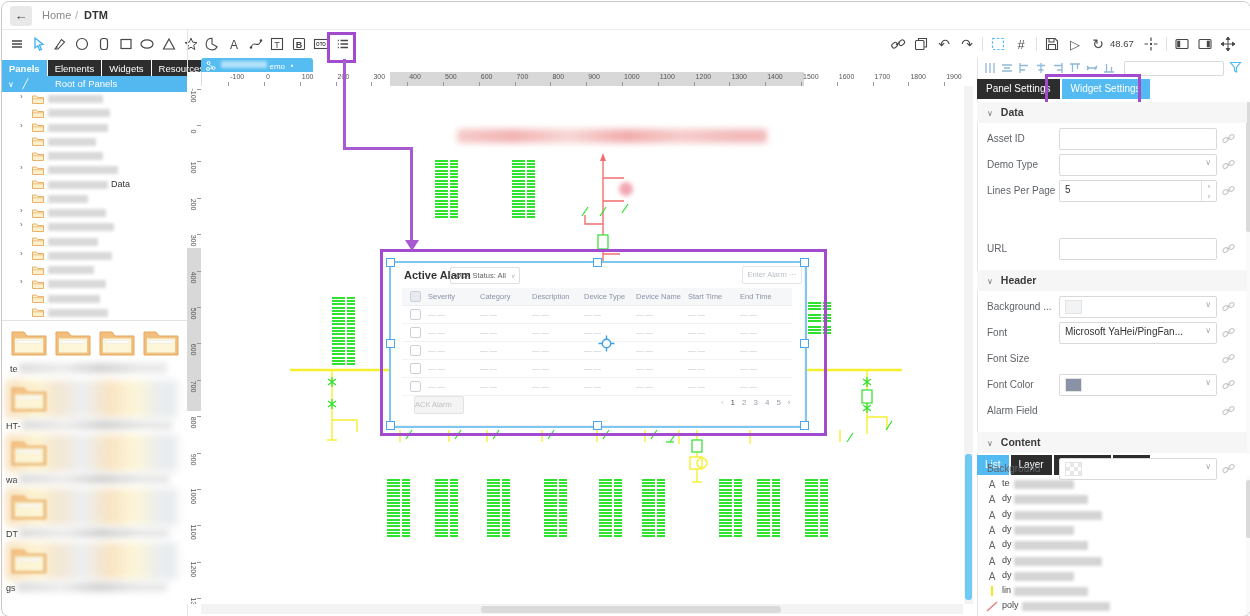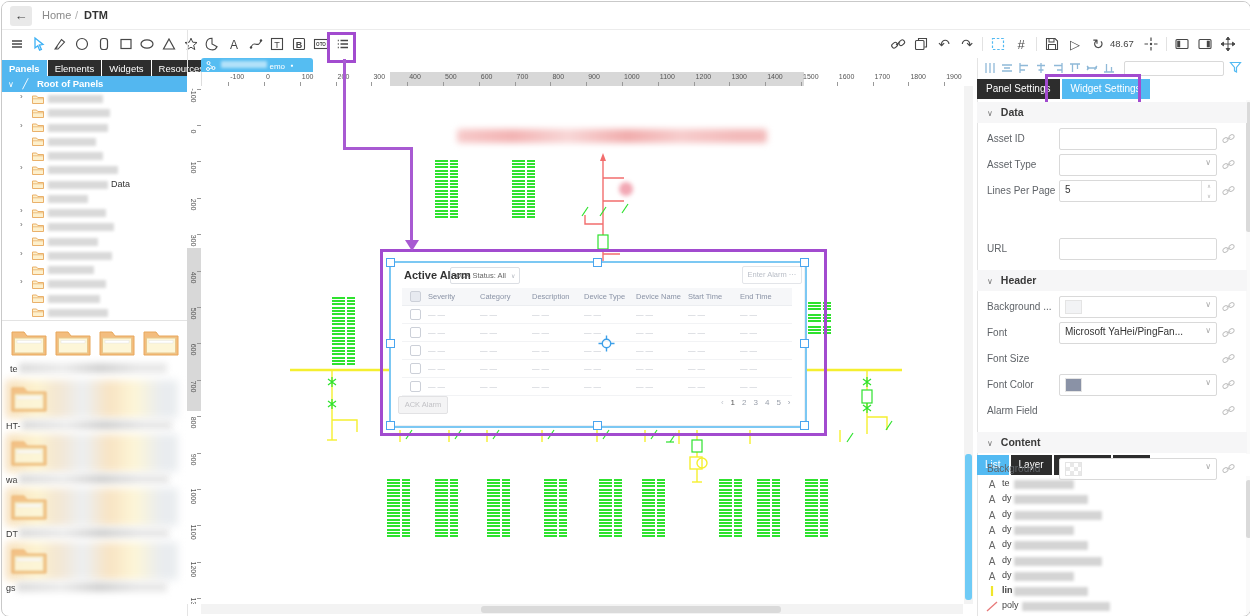--- a/index.html
+++ b/index.html
@@ -51,21 +51,21 @@
   #ack-filter{left:60px;top:5px;height:15px;border:1px solid #dcdfe4;border-radius:2px;font-size:7.5px;color:#666;line-height:15px;padding:0 4px;cursor:pointer;}
   #enter-alarm{left:352px;top:4px;width:58px;height:16px;border:1px solid #e3e5e9;border-radius:2px;font-size:7.5px;color:#b9bec7;text-align:center;line-height:16px;cursor:pointer;}
   #wtable{left:12px;top:26px;width:390px;}
   .wrow{display:flex;height:17px;align-items:center;border-bottom:1px solid #f2f3f5;}
   .wrow.head{background:#f6f7f9;border-bottom:1px solid #eceef1;}
   .wc{font-size:7.5px;color:#8a93a6;flex:1;overflow:hidden;white-space:nowrap;}
   .wc.cell{color:#c3c7cf;}
   .wc.cb{flex:0 0 26px;display:flex;justify-content:center;}
   .cbx{width:9px;height:9px;border:1px solid #ccd0d8;border-radius:2px;background:#fff;}
   .head .cbx{background:#e7eaf0;}
-  #ack-btn{left:8px;top:134px;width:48px;height:16px;background:#f4f4f5;border:1px solid #e2e2e4;border-radius:2px;color:#c2c2c6;font-size:7.5px;text-align:center;line-height:16px;}
+  #ack-btn{left:24px;top:134px;width:48px;height:16px;background:#f4f4f5;border:1px solid #e2e2e4;border-radius:2px;color:#c2c2c6;font-size:7.5px;text-align:left;line-height:16px;}
   #pager{right:10px;top:136px;font-size:8px;color:#9aa0ab;}
   #pager span{margin:0 3.5px;cursor:pointer;}
   .sel-border{left:387px;top:259px;width:414px;height:163px;border:2px solid #7cc8f3;pointer-events:none;}
   .handle{width:7px;height:7px;background:#fff;border:1.5px solid #4aa5ef;position:absolute;}
   
   .pur{border:3.5px solid #a24bcf;pointer-events:none;}
   .pur-line{background:#a85ad2;pointer-events:none;}
   
   .sb-track{background:#f3f3f3;}
   .sb-thumb{position:absolute;background:#dadada;border-radius:3px;}
@@ -264,21 +264,21 @@
         <svg width="16" height="16" viewBox="0 0 16 16">
           <path d="M8,1 L6.2,3.5 H9.8 Z M8,15 L6.2,12.5 H9.8 Z M1,8 L3.5,6.2 V9.8 Z M15,8 L12.5,6.2 V9.8 Z M8,3.5 V12.5 M3.5,8 H12.5" stroke="#474747" stroke-width="1" fill="#474747"></path>
         </svg>
       </div>
     </div>
 
   <div id="left-tabs" class="abs"><span class="ltab active">Panels</span><span class="ltab">Elements</span><span class="ltab">Widgets</span><span class="ltab">Resources</span></div>
   <div id="tree-root" class="abs">
     <span style="margin-left:6px;font-size:8px;">∨</span>
     <span style="margin-left:6px;">╱</span>
-    <span style="margin-left:6px;font-weight:bold;">Root of Panels</span>
+    <span style="margin-left:24px;font-weight:normal;">Root of Panels</span>
   </div>
   <div id="tree-body" class="abs" style="left:0;top:90px;width:185px;height:228px;overflow:hidden;">
       <div class="abs tree-row" style="top: 0px;">
         <span class="tree-chev">›</span>
         <span class="fold"><svg width="12" height="10">
             <path d="M0.5,2 L4.5,2 L5.8,3.5 L11.5,3.5 L11.5,9.5 L0.5,9.5 Z" fill="#fdf0cd" stroke="#e8a85c" stroke-width="0.9"></path>
             <path d="M0.5,4.8 H11.5" stroke="#e8a85c" stroke-width="0.7"></path>
           </svg></span>
         <i class="blur" style="width: 55px;"></i>
       </div>
@@ -856,21 +856,21 @@
     <div class="frow" style="top: 124px;">
       <span class="flabel">Asset ID</span>
       <div class="fctrl"></div>
       <span class="chain-ico"><svg width="13" height="13" viewBox="0 0 13 13">
           <rect x="0.8" y="6" width="5.4" height="4" rx="2" fill="none" stroke="#c2c2c2" stroke-width="1" transform="rotate(-42 3.5 8)"></rect>
           <rect x="6.8" y="3" width="5.4" height="4" rx="2" fill="none" stroke="#c2c2c2" stroke-width="1" transform="rotate(-42 9.5 5)"></rect>
           <line x1="4.6" y1="7.2" x2="8.4" y2="5.6" stroke="#c2c2c2" stroke-width="1"></line>
         </svg></span>
     </div>
     <div class="frow" style="top: 150px;">
-      <span class="flabel">Asset Type</span>
+      <span class="flabel">Demo Type</span>
       <div class="fctrl">
         <span class="val"></span>
         <span class="chevd">∨</span>
       </div>
       <span class="chain-ico"><svg width="13" height="13" viewBox="0 0 13 13">
           <rect x="0.8" y="6" width="5.4" height="4" rx="2" fill="none" stroke="#c2c2c2" stroke-width="1" transform="rotate(-42 3.5 8)"></rect>
           <rect x="6.8" y="3" width="5.4" height="4" rx="2" fill="none" stroke="#c2c2c2" stroke-width="1" transform="rotate(-42 9.5 5)"></rect>
           <line x1="4.6" y1="7.2" x2="8.4" y2="5.6" stroke="#c2c2c2" stroke-width="1"></line>
         </svg></span>
     </div>
@@ -993,21 +993,21 @@
     </div>
     <div class="list-row" style="top: 566.8px;">
       <span class="licon">A</span>
       <span style="position: absolute; left: 22px; top: 1px;">dy</span>
       <i class="blur" style="left: 34px; width: 60px;"></i>
     </div>
     <div class="list-row" style="top: 582.1px;">
       <span class="licon"><svg width="12" height="12">
           <line x1="6" y1="1" x2="6" y2="11" stroke="#f0e62a" stroke-width="2.2"></line>
         </svg></span>
-      <span style="position: absolute; left: 22px; top: 1px; font-weight: bold;">lin</span>
+      <span style="position: absolute; left: 22px; top: 1px;">lin</span>
       <i class="blur" style="left: 34px; width: 74px;"></i>
     </div>
     <div class="list-row" style="top: 597.4px;">
       <span class="licon"><svg width="12" height="12">
           <line x1="1" y1="11" x2="11" y2="2" stroke="#e87a7a" stroke-width="1.3"></line>
         </svg></span>
       <span style="position: absolute; left: 22px; top: 1px;">poly</span>
       <i class="blur" style="left: 42px; width: 88px;"></i>
     </div>
   </div>

